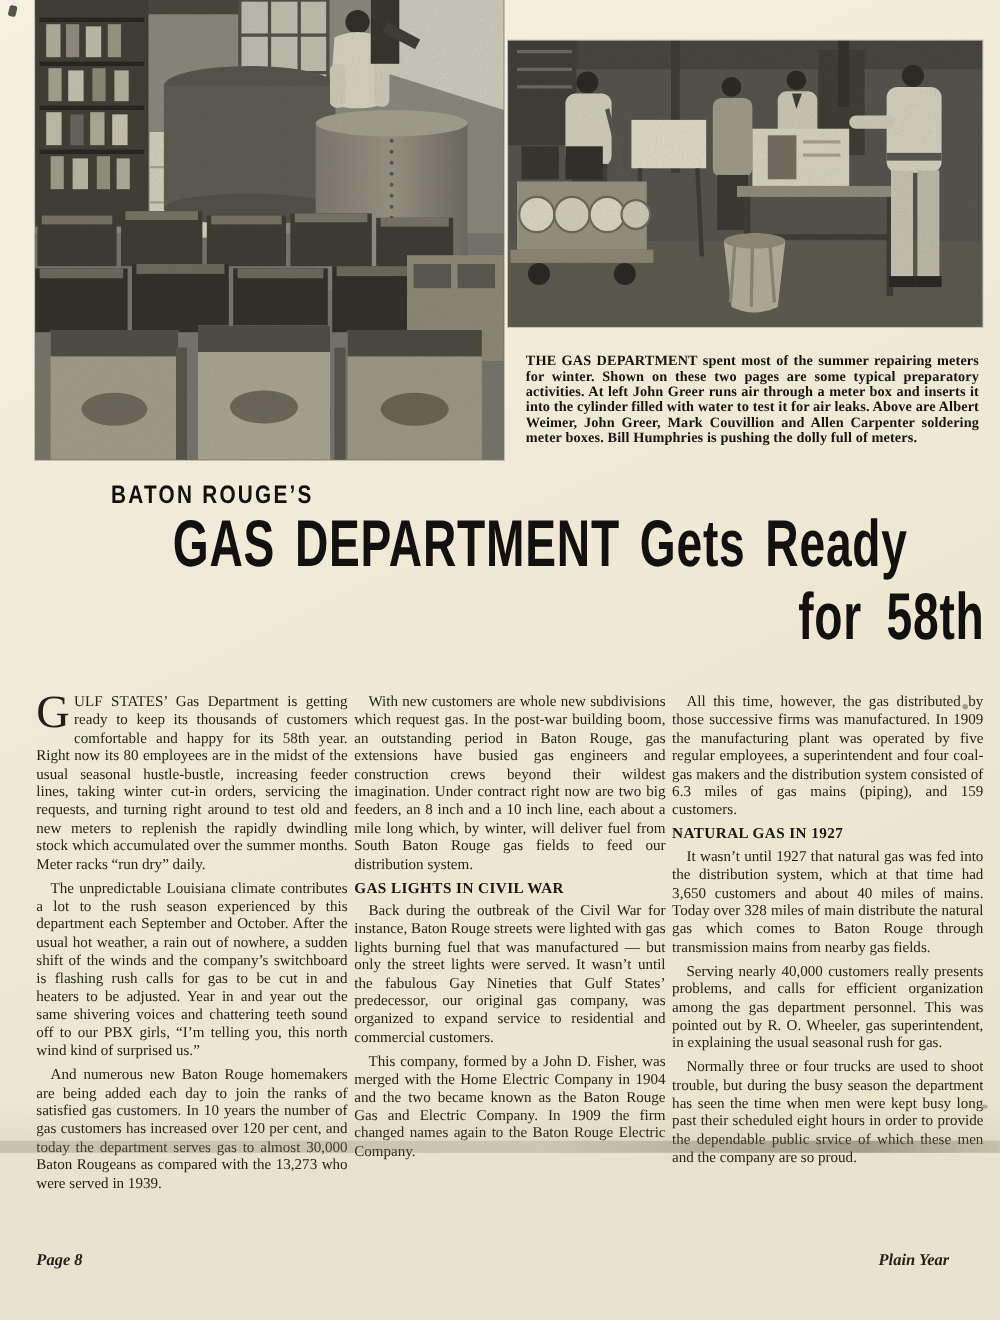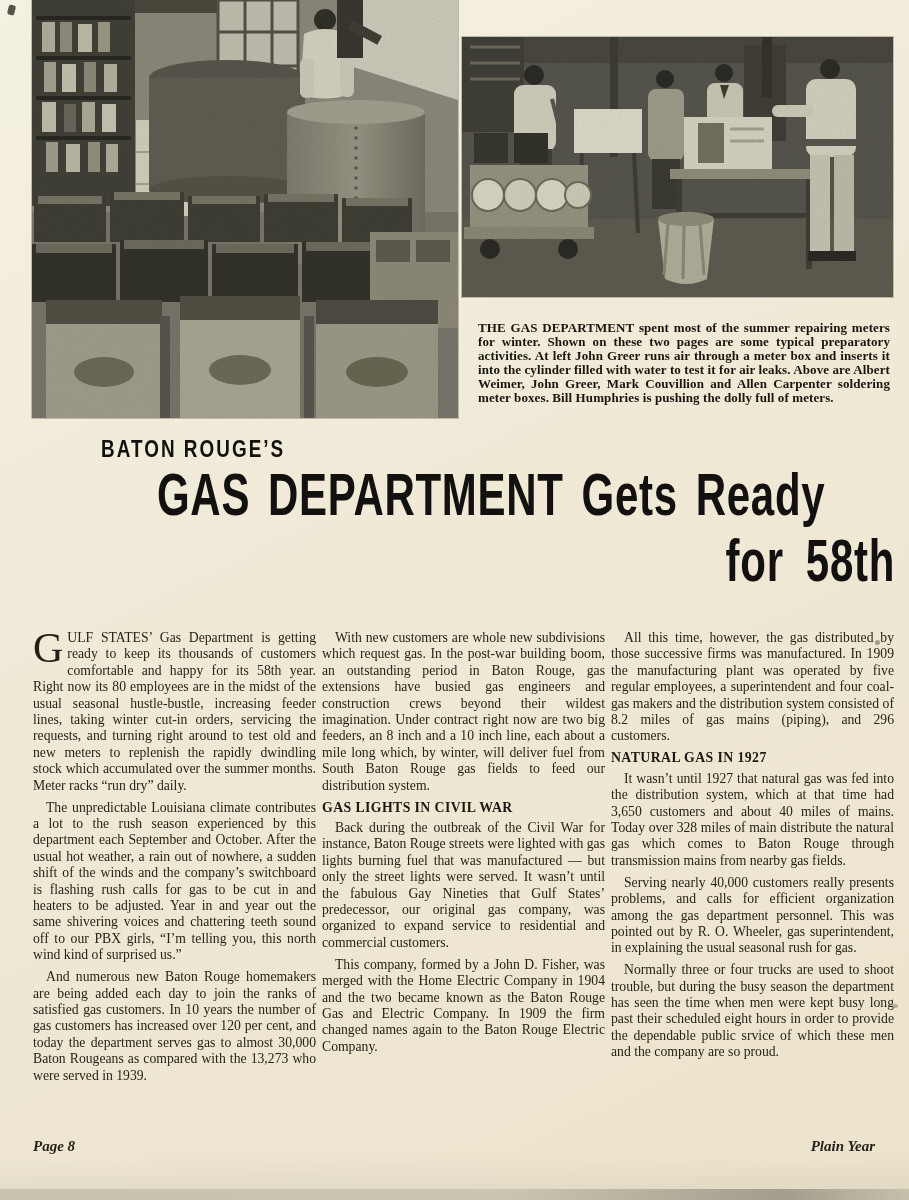--- a/index.html
+++ b/index.html
@@ -2,21 +2,21 @@
 <html><head>
 <meta charset="utf-8">
 <style>
   html,body { margin:0; padding:0; }
   body {
     width:909px; height:1200px; overflow:hidden;
     font-family:"Liberation Serif", serif;
     background:#e8e2cf;
   }
   .page {
-    position:relative; width:909px; height:1200px;
+    position:relative; width:909px; height:1048px;
     background:linear-gradient(155deg,#f4f0e2 0%, #f0e9d6 45%, #ebe3cb 100%);
     color:#211f1a;
   }
   .photo { position:absolute; outline:1px solid rgba(55,52,44,.28); background:#6b695e; }
   .photo svg { display:block; width:100%; height:100%; }
   .photo-left  { left:32px;  top:0;    width:426px; height:418px; }
   .photo-right { left:462px; top:37px; width:431px; height:260px; }
 
   .caption {
     position:absolute; left:478px; top:321px; width:412px;
@@ -52,21 +52,21 @@
   .subhead {
     font-weight:bold; text-indent:0 !important;
     margin:3px 0 4px 0 !important; letter-spacing:.4px; font-size:13.8px; color:#1b1912;
   }
   .dropcap {
     float:left; font-size:42px; line-height:32px;
     margin:2px 4px 0 0; color:#211f18;
   }
 
   .footer {
-    position:absolute; left:33px; right:34px; top:1138px;
+    position:absolute; left:33px; right:46px; top:1138px;
     display:flex; justify-content:space-between;
     font-weight:bold; font-style:italic; font-size:15px; color:#24211a;
   }
 
   .bottom-soft {
     position:absolute; left:0; right:0; bottom:0; height:46px;
     background:linear-gradient(180deg, rgba(110,106,90,0) 0%, rgba(110,106,90,.10) 100%);
   }
   .bottom-edge {
     position:absolute; left:0; right:0; bottom:0; height:11px;
@@ -314,21 +314,21 @@
       <p>The unpredictable Louisiana climate contributes a lot to the rush season experienced by this department each September and October. After the usual hot weather, a rain out of nowhere, a sudden shift of the winds and the company’s switchboard is flashing rush calls for gas to be cut in and heaters to be adjusted. Year in and year out the same shivering voices and chattering teeth sound off to our PBX girls, “I’m telling you, this north wind kind of surprised us.”</p>
       <p>And numerous new Baton Rouge homemakers are being added each day to join the ranks of satisfied gas customers. In 10 years the number of gas customers has increased over 120 per cent, and today the department serves gas to almost 30,000 Baton Rougeans as compared with the 13,273 who were served in 1939.</p>
     </div>
     <div class="col">
       <p>With new customers are whole new subdivisions which request gas. In the post-war building boom, an outstanding period in Baton Rouge, gas extensions have busied gas engineers and construction crews beyond their wildest imagination. Under contract right now are two big feeders, an 8 inch and a 10 inch line, each about a mile long which, by winter, will deliver fuel from South Baton Rouge gas fields to feed our distribution system.</p>
       <p class="subhead">GAS LIGHTS IN CIVIL WAR</p>
       <p>Back during the outbreak of the Civil War for instance, Baton Rouge streets were lighted with gas lights burning fuel that was manufactured — but only the street lights were served. It wasn’t until the fabulous Gay Nineties that Gulf States’ predecessor, our original gas company, was organized to expand service to residential and commercial customers.</p>
       <p>This company, formed by a John D. Fisher, was merged with the Home Electric Company in 1904 and the two became known as the Baton Rouge Gas and Electric Company. In 1909 the firm changed names again to the Baton Rouge Electric Company.</p>
     </div>
     <div class="col">
-      <p>All this time, however, the gas distributed by those successive firms was manufactured. In 1909 the manufacturing plant was operated by five regular employees, a superintendent and four coal-gas makers and the distribution system consisted of 8.2 miles of gas mains (piping), and 296 customers.</p>
+      <p>All this time, however, the gas distributed by those successive firms was manufactured. In 1909 the manufacturing plant was operated by five regular employees, a superintendent and four coal-gas makers and the distribution system consisted of 6.3 miles of gas mains (piping), and 159 customers.</p>
       <p class="subhead">NATURAL GAS IN 1927</p>
       <p>It wasn’t until 1927 that natural gas was fed into the distribution system, which at that time had 3,650 customers and about 40 miles of mains. Today over 328 miles of main distribute the natural gas which comes to Baton Rouge through transmission mains from nearby gas fields.</p>
       <p>Serving nearly 40,000 customers really presents problems, and calls for efficient organization among the gas department personnel. This was pointed out by R. O. Wheeler, gas superintendent, in explaining the usual seasonal rush for gas.</p>
       <p>Normally three or four trucks are used to shoot trouble, but during the busy season the department has seen the time when men were kept busy long past their scheduled eight hours in order to provide the dependable public srvice of which these men and the company are so proud.</p>
     </div>
   </div>
 
   <div class="footer">
     <span>Page 8</span>
     <span>Plain Year</span>

